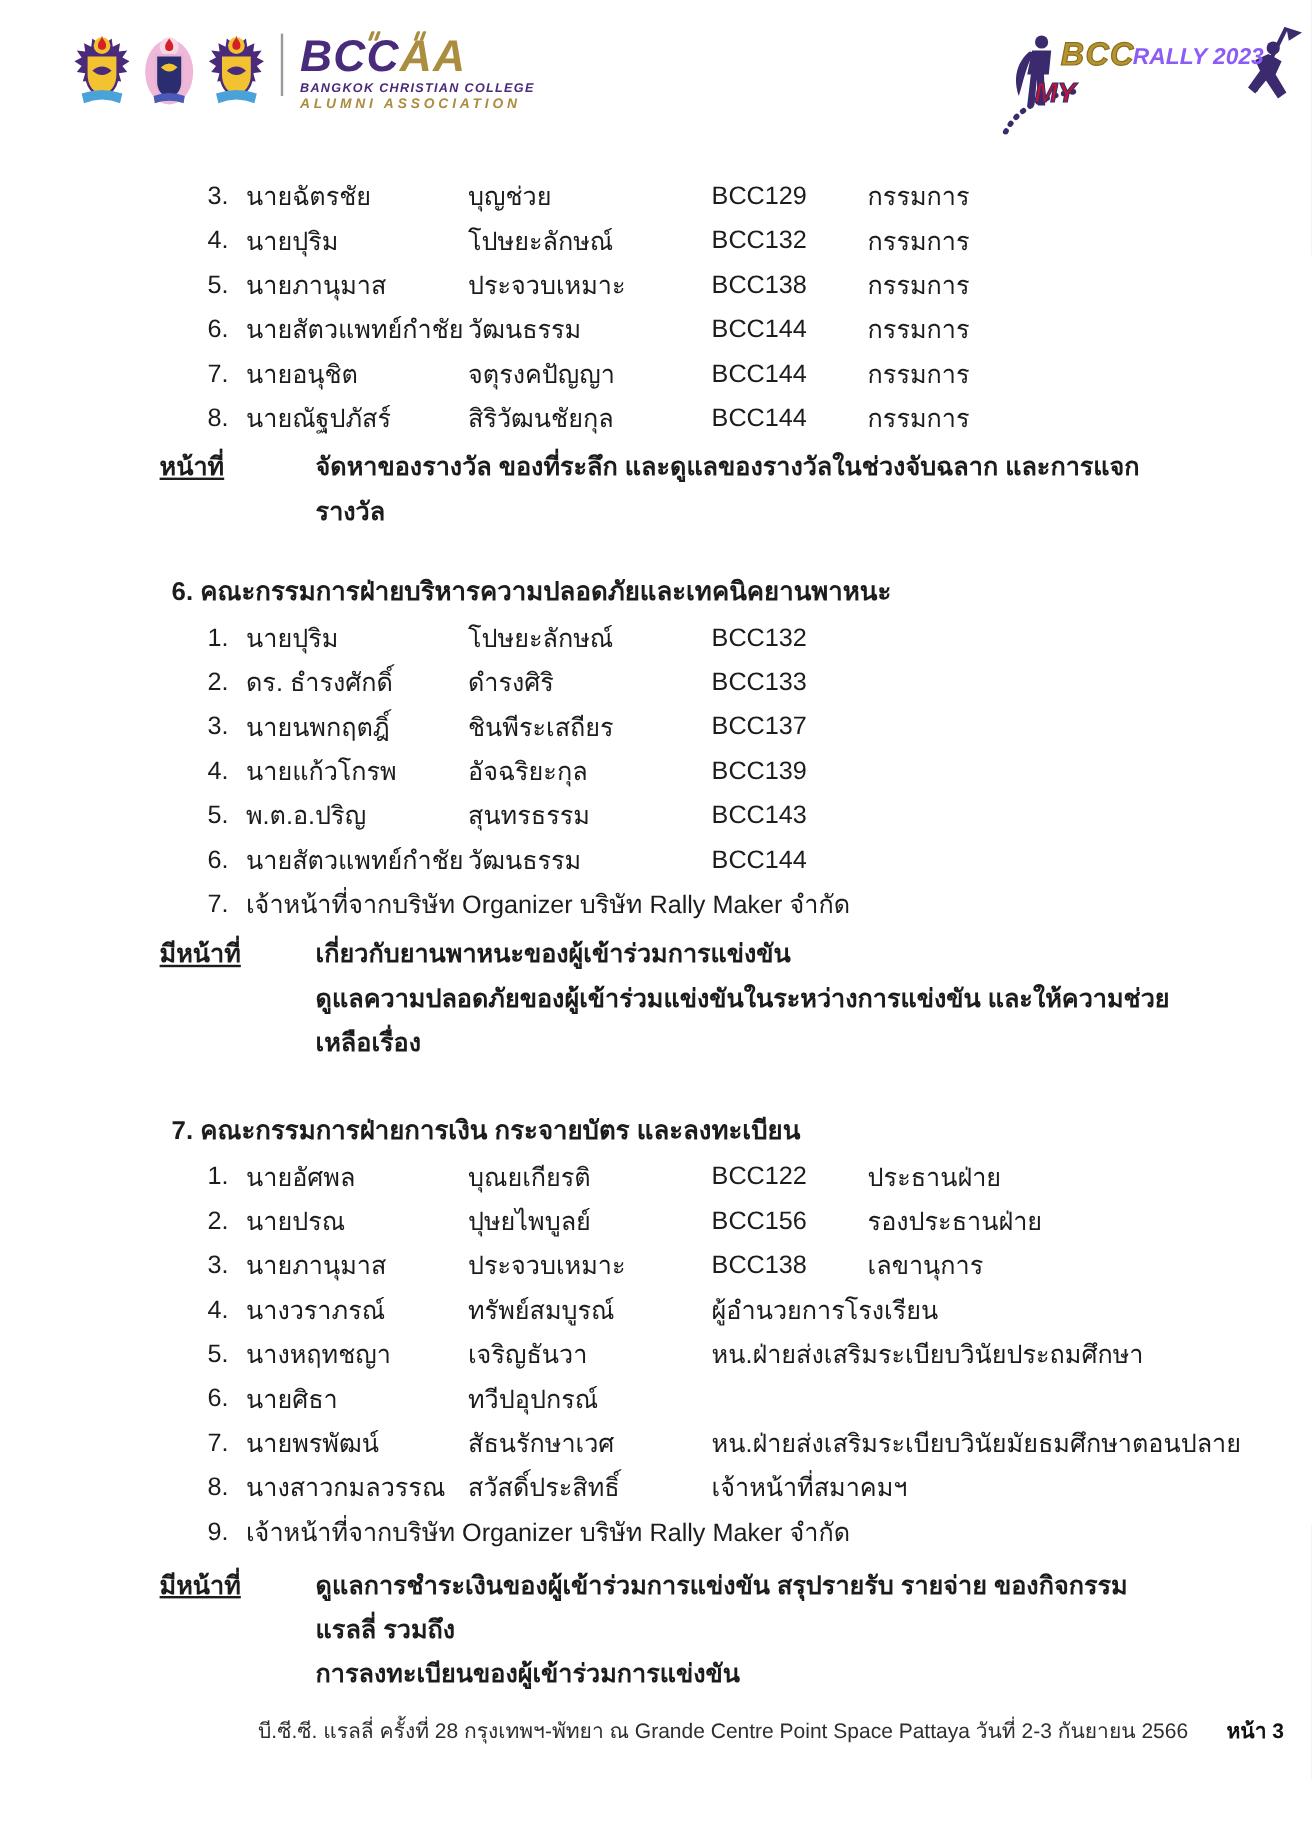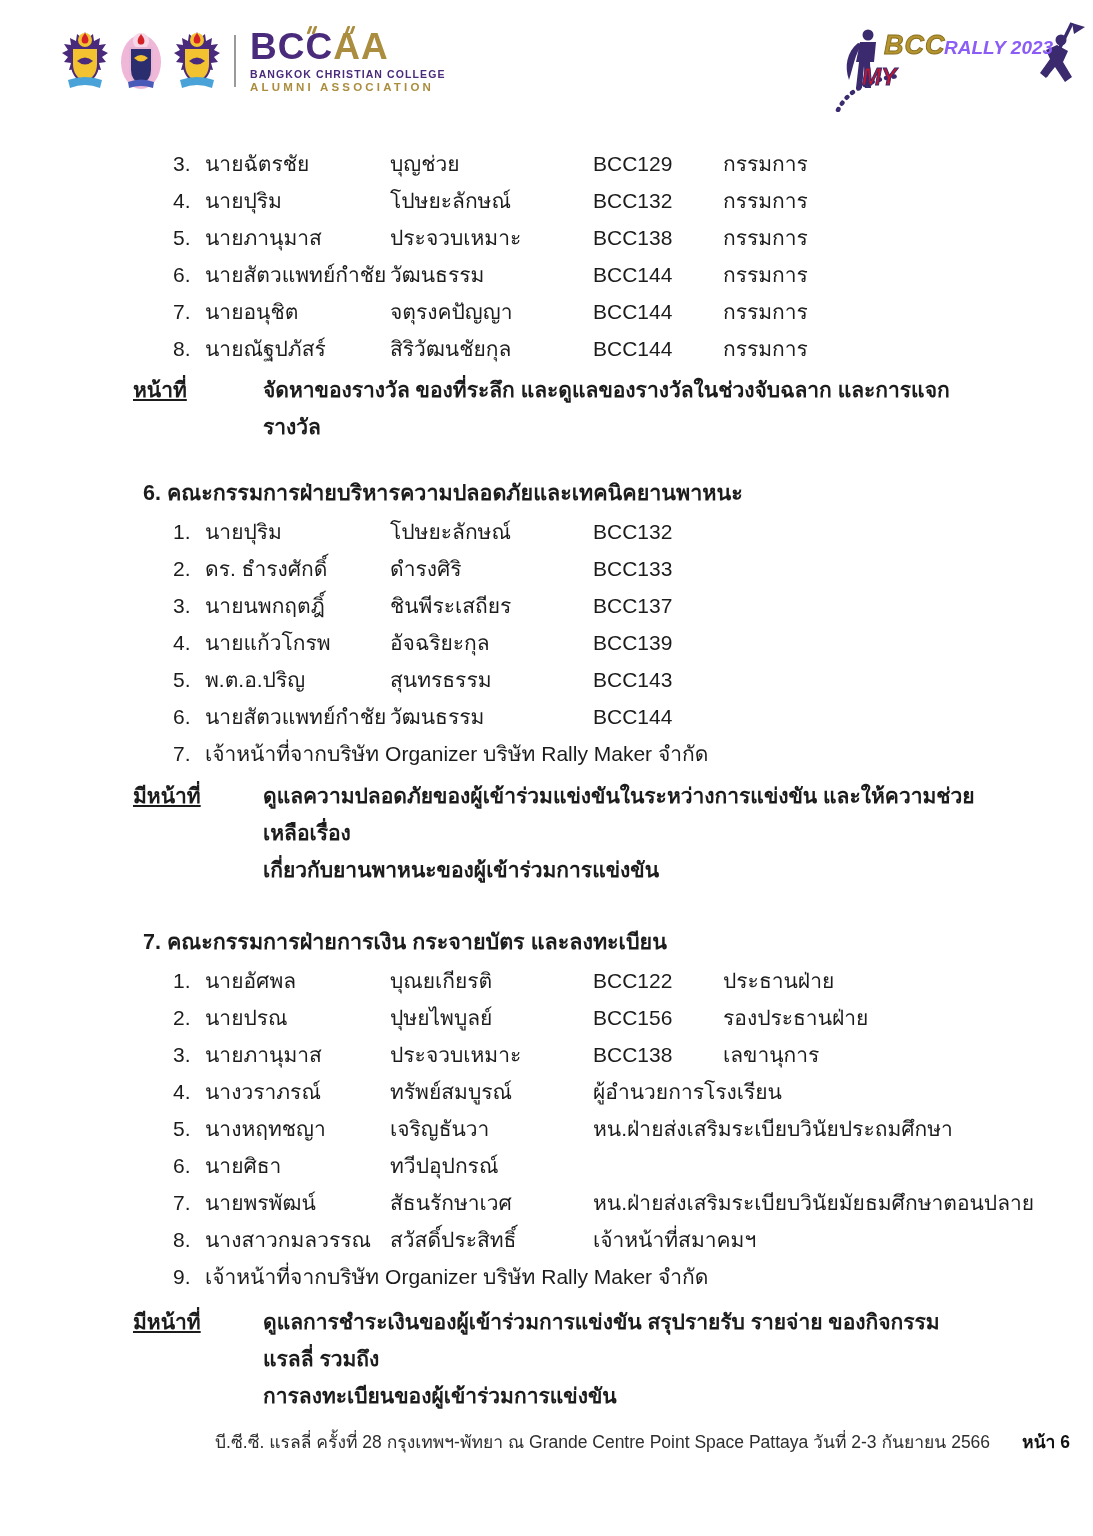--- a/index.html
+++ b/index.html
@@ -7,21 +7,21 @@
     position:relative;
     width:1093px; height:1536px;
     margin:0 auto;
     background:#ffffff;
     font-family:"Liberation Sans", sans-serif;
     color:#1c1c1c;
     overflow:hidden;
   }
 
   
-  .header { position:absolute; top:28px; left:62px; display:flex; align-items:center; }
+  .header { position:absolute; top:28px; left:62px; display:flex; align-items:flex-start;font-style:italic; }
   .crests { display:flex; gap:10px; align-items:center; }
   .header-divider { width:2px; height:52px; background:#9a9a9a; margin:0 14px; }
   .wordmark-block { display:flex; flex-direction:column; line-height:1; }
   .wordmark { font-size:37px; font-weight:bold; letter-spacing:1px; position:relative; }
   .wm-bcc { color:#4a2a7a; }
   .wm-aa  { color:#ab8d3f; }
   .wm-accent { position:absolute; top:-2px; width:10px; height:8px; }
   .wm-accent i, .wm-accent b {
     position:absolute; top:0; width:3px; height:8px; background:#ab8d3f;
     transform:skewX(-20deg); border-radius:1px;
@@ -240,22 +240,22 @@
         <div class="member-row">
           <span class="col-no">7.</span>
           <span class="col-first">เจ้าหน้าที่จากบริษัท Organizer บริษัท Rally Maker จำกัด</span>
           <span class="col-last"></span>
           <span class="col-role"></span>
         </div>
       </div>
     <div class="duty mt-duty6">
       <span class="duty-label">มีหน้าที่</span>
       <span class="duty-text">
+        <div>เกี่ยวกับยานพาหนะของผู้เข้าร่วมการแข่งขัน</div>
         <div>ดูแลความปลอดภัยของผู้เข้าร่วมแข่งขันในระหว่างการแข่งขัน และให้ความช่วยเหลือเรื่อง</div>
-        <div>เกี่ยวกับยานพาหนะของผู้เข้าร่วมการแข่งขัน</div>
       </span>
     </div>
 
     <div class="section-heading mt-sec7">7. คณะกรรมการฝ่ายการเงิน กระจายบัตร และลงทะเบียน</div>
     <div class="mt-rows">
         <div class="member-row">
           <span class="col-no">1.</span>
           <span class="col-first">นายอัศพล</span>
           <span class="col-last">บุณยเกียรติ</span>
           <span class="col-code">BCC122</span>
@@ -316,16 +316,16 @@
       <span class="duty-text">
         <div>ดูแลการชำระเงินของผู้เข้าร่วมการแข่งขัน สรุปรายรับ รายจ่าย ของกิจกรรมแรลลี่ รวมถึง</div>
         <div>การลงทะเบียนของผู้เข้าร่วมการแข่งขัน</div>
       </span>
     </div>
 
   </div>
 
   <div class="footer">
     <span>บี.ซี.ซี. แรลลี่ ครั้งที่ 28 กรุงเทพฯ-พัทยา ณ Grande Centre Point Space Pattaya วันที่ 2-3 กันยายน 2566</span>
-    <span class="footer-page">หน้า 6</span>
+    <span class="footer-page">หน้า 3</span>
   </div>
 
 </div>
 
 </body></html>

